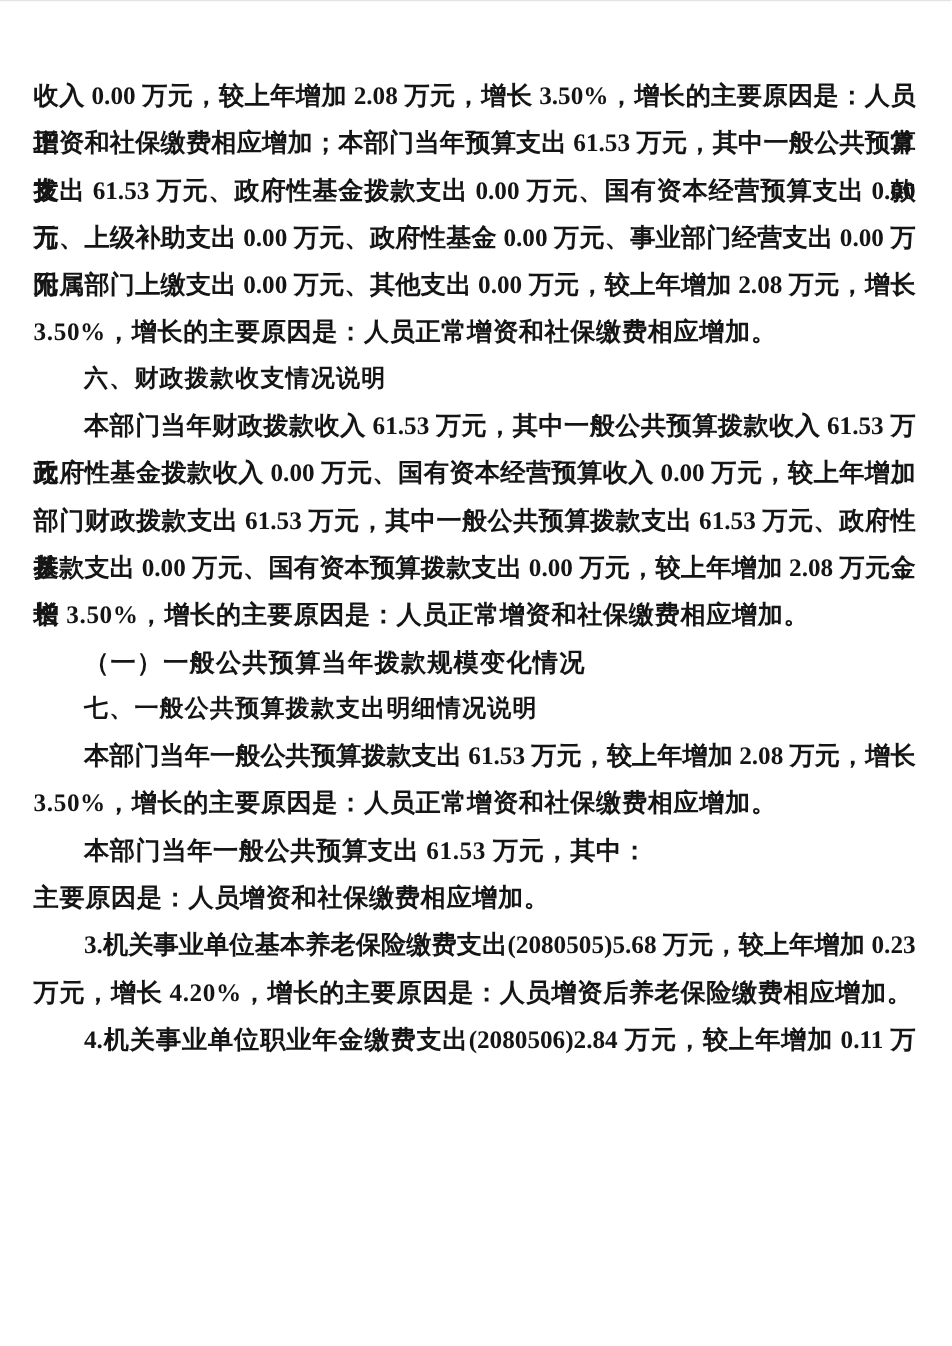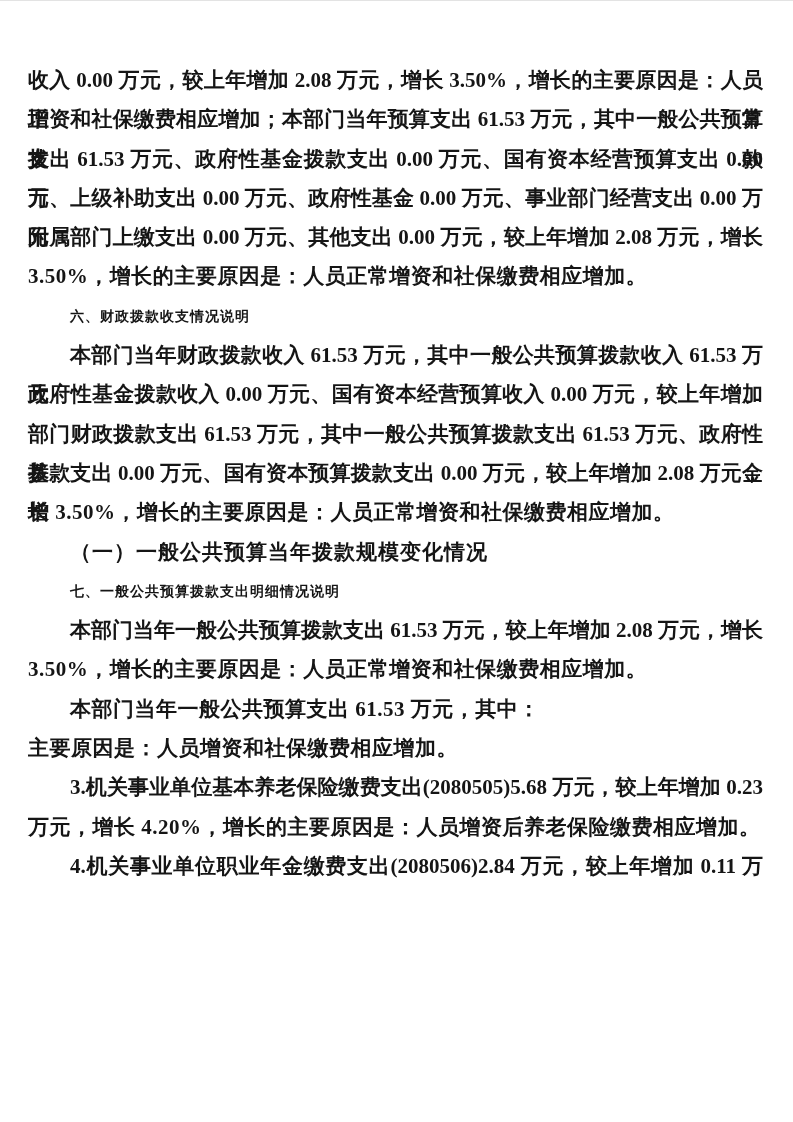--- a/index.html
+++ b/index.html
@@ -38,21 +38,21 @@
     text-align-last: justify;
     text-justify: inter-character;
     letter-spacing: 0;
   }
   .line.indent {
     text-indent: 42px;
   }
   .line.heading {
     font-family: "Liberation Sans", "DejaVu Sans", sans-serif;
     font-weight: bold;
-    font-size: 14px;
+    font-size: 20px;
     letter-spacing: 1px;
   }
   .line.subheading {
     font-family: "Liberation Serif", "DejaVu Serif", serif;
     font-weight: bold;
     font-size: 21px;
     letter-spacing: 1px;
   }
 </style>
 </head>

